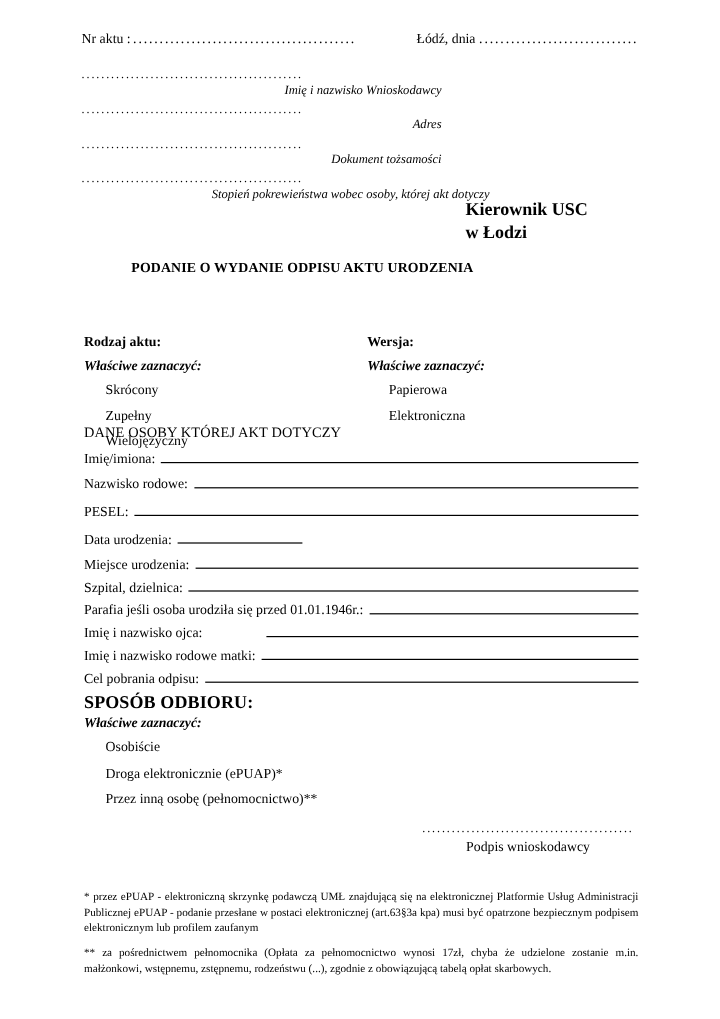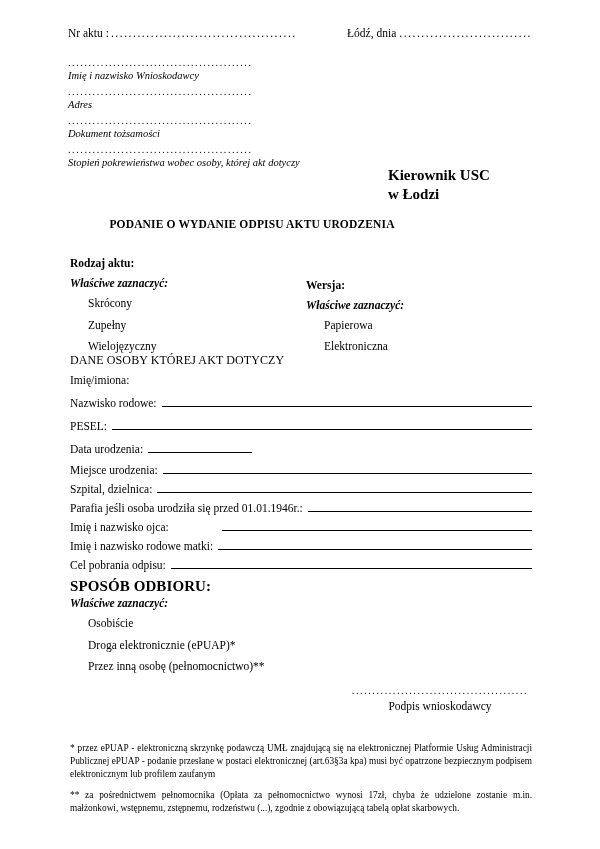--- a/index.html
+++ b/index.html
@@ -60,20 +60,21 @@
     height: 11px;
     color: #000;
     overflow: hidden;
     white-space: nowrap;
   }
   .caption {
     font-style: italic;
     font-size: 10.5px;
     line-height: 13px;
     white-space: nowrap;
+    text-align: right;
   }
 
   
   .addressee {
     position: absolute;
     left: 388px;
     top: 166px;
     font-weight: bold;
     font-size: 15px;
     line-height: 19px;
@@ -88,24 +89,23 @@
     text-align: center;
     font-weight: bold;
     font-size: 11.5px;
     letter-spacing: 0.15px;
   }
 
   
   .opts {
     position: absolute;
     left: 70px;
-    top: 254px;
+    top: 276px;
     width: 462px;
     display: flex;
-    align-items: flex-end;
   }
   .opt-col { width: 231px; }
   .opt-col.right { padding-left: 10px; }
   .opt-head {
     font-weight: bold;
     font-size: 11.5px;
     line-height: 19px;
   }
   .opt-sub {
     font-weight: bold;
@@ -263,21 +263,21 @@
     <div class="opt-col right">
       <div class="opt-head">Wersja:</div>
       <div class="opt-sub">Właściwe zaznaczyć:</div>
       <div class="opt-item">Papierowa</div>
       <div class="opt-item">Elektroniczna</div>
     </div>
   </div>
 
   <div class="sec-head" style="top:353px;">DANE OSOBY KTÓREJ AKT DOTYCZY</div>
 
-  <div class="field" style="top:374px;flex-direction:column;">
+  <div class="field" style="top:374px;">
     <span class="f-label">Imię/imiona:</span>
     <span class="f-rule"></span>
   </div>
 
   <div class="field" style="top:395px;">
     <span class="f-label">Nazwisko rodowe:</span>
     <span class="f-rule"></span>
   </div>
 
   <div class="field" style="top:418px;">

